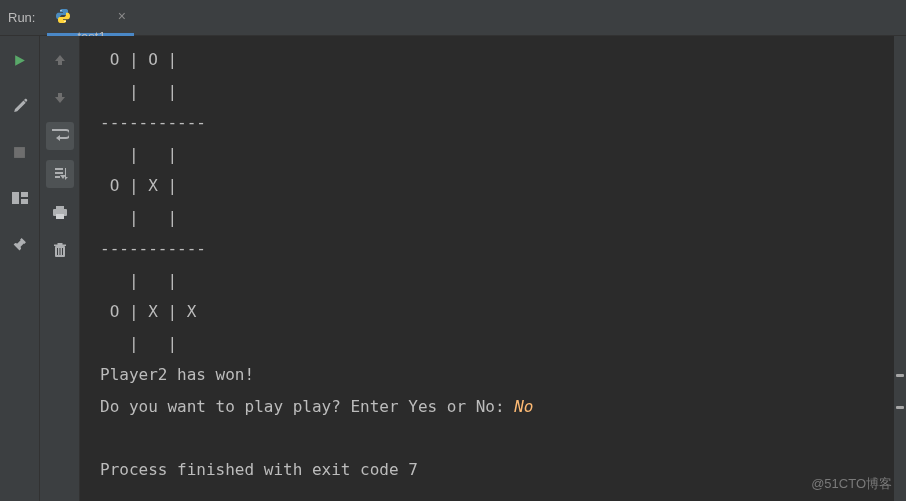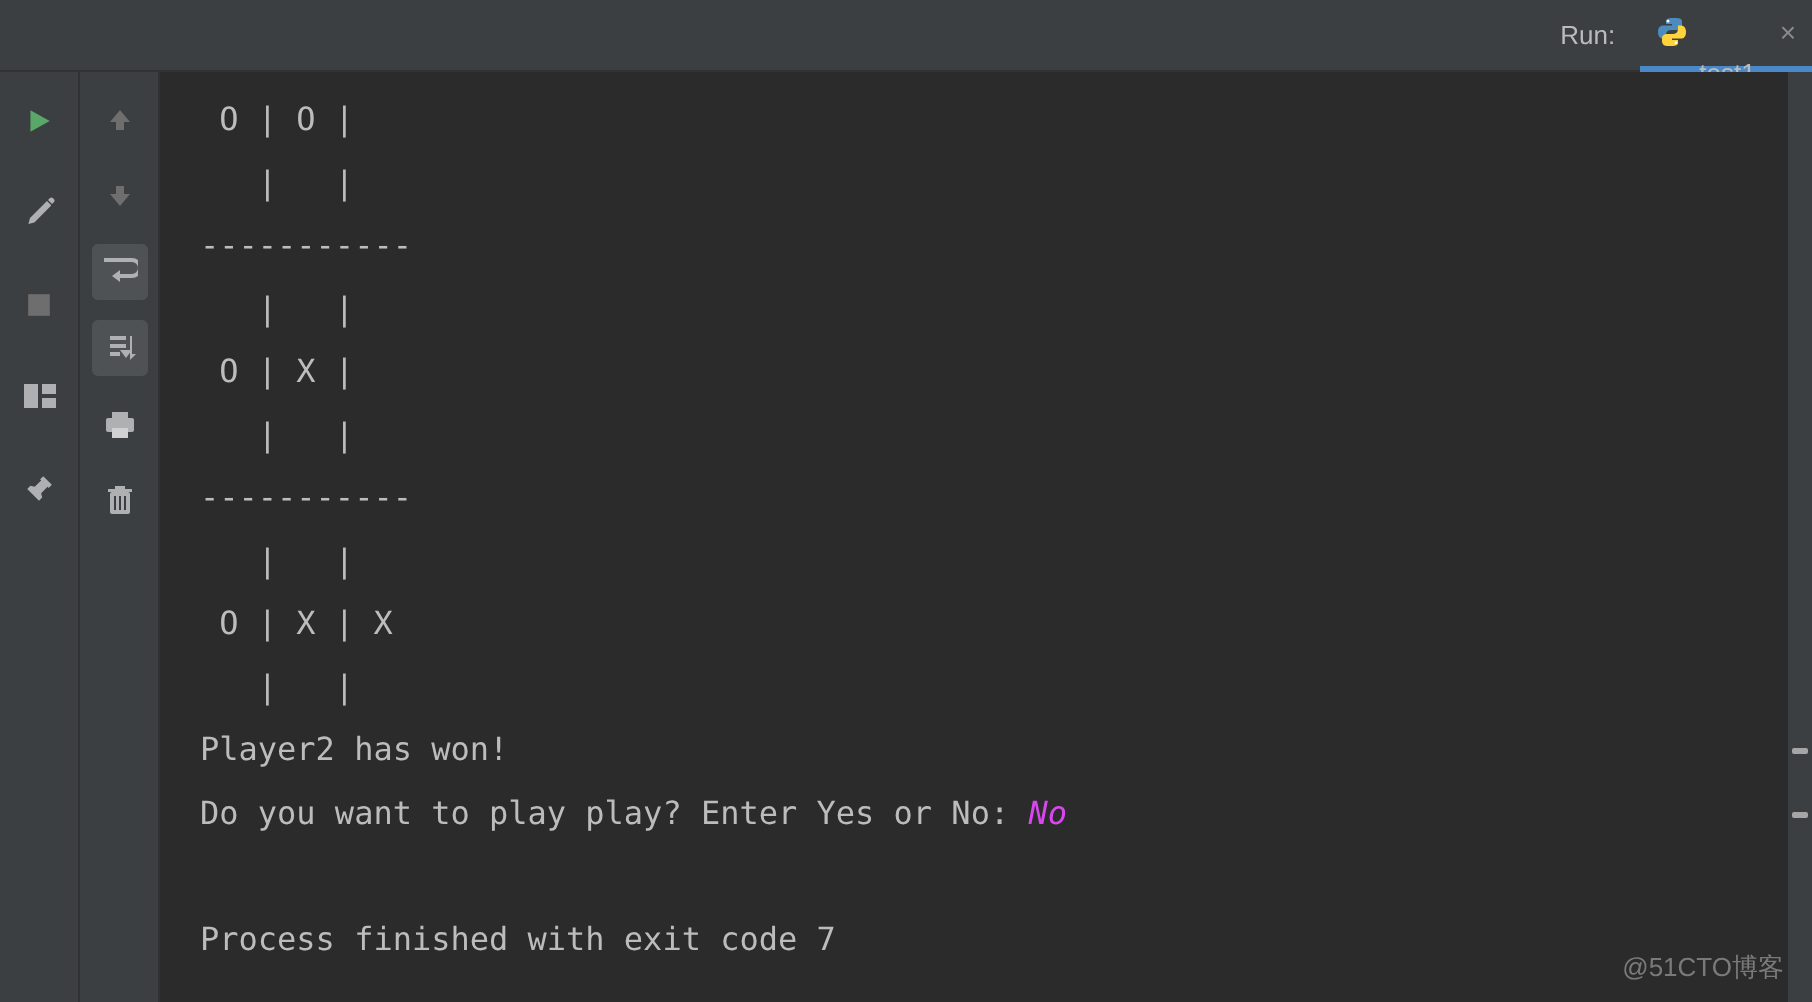--- a/index.html
+++ b/index.html
@@ -18,21 +18,20 @@
     flex-direction: column;
     height: 100%;
   }
   .tab-bar {
     height: 36px;
     background: #3c3f41;
     display: flex;
     align-items: center;
     padding-left: 8px;
     border-bottom: 1px solid #323232;
-    justify-content: flex-end;
   }
   .tab-bar-label {
     color: #bbbbbb;
     margin-right: 12px;
     font-size: 13px;
   }
   .tab {
     display: flex;
     align-items: center;
     height: 36px;
@@ -96,21 +95,21 @@
     flex: 1;
     padding: 8px 0 0 20px;
     font-family: "Consolas", "Menlo", monospace;
     font-size: 16px;
     line-height: 31.5px;
     color: #bcbcbc;
     white-space: pre;
     overflow: hidden;
     position: relative;
   }
-  .user-input { color: #d946ef; font-style: italic; }
+  .user-input { color: #fdba74; font-style: italic; }
   .watermark {
     position: absolute;
     right: 14px;
     bottom: 8px;
     color: #7a7a7a;
     font-size: 13px;
     font-family: sans-serif;
   }
   .scroll-marker {
     position: absolute;

